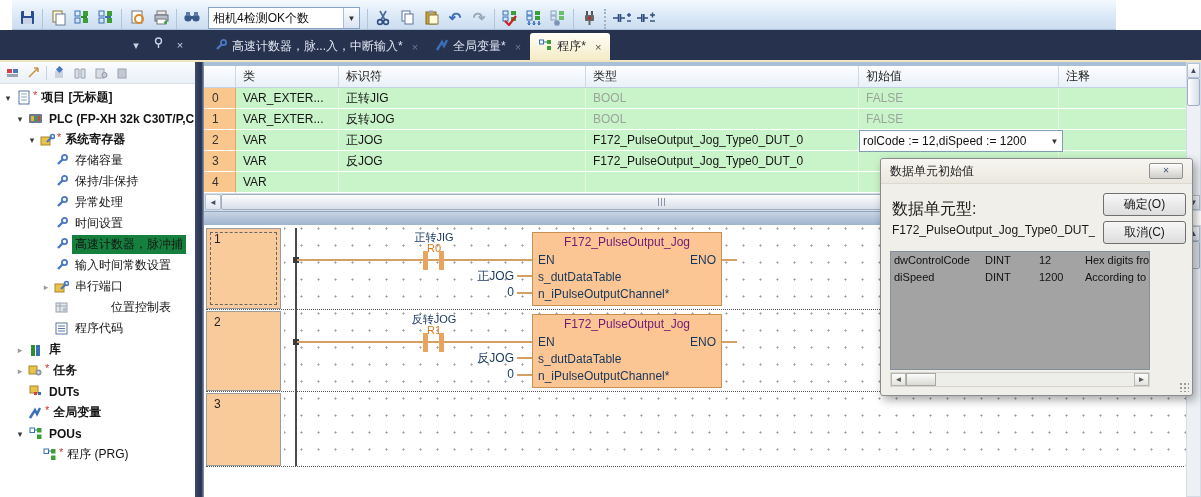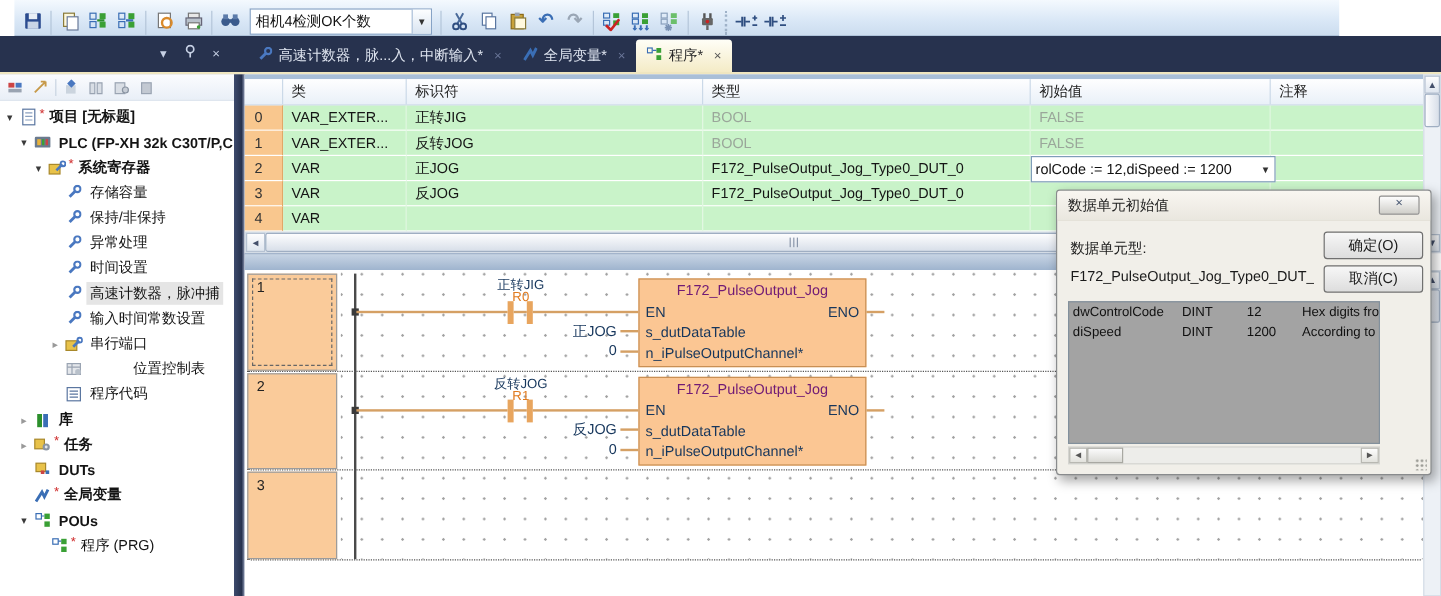--- a/index.html
+++ b/index.html
@@ -36,21 +36,21 @@
   .side-tools { height:22px; display:flex; align-items:center; gap:3px; padding-left:4px;
     background:linear-gradient(#FBFCFE,#E9EFF7); border-bottom:1px solid #D7E0EC; }
   .sico { width:18px; height:18px; display:flex; align-items:center; justify-content:center; }
   .tree { padding-top:3px; }
   .ti { display:flex; align-items:center; height:21px; font-size:12px; color:#141414; white-space:nowrap; }
   .ti .arr { width:12px; text-align:center; font-size:9px; color:#3A3A3A; flex:none; }
   .ti .ico { width:19px; height:16px; display:flex; align-items:center; justify-content:center; flex:none; }
   .ti .star { color:#D03030; font-size:11px; margin:-6px 1px 0 0; }
   .ti .lbl { padding:1px 3px; }
   .ti.bold .lbl { font-weight:bold; }
-  .ti.sel .lbl { background:#e5e5e5; }
+  .ti.sel .lbl { background:#15803d; }
 
   .splitter { position:absolute; left:195px; top:62px; width:9px; height:435px;
     background:linear-gradient(90deg,#3D4A6D,#27324E 70%,#5A6residual);
     background:linear-gradient(90deg,#3D4A6D,#27324E 70%,#8E99B5); }
 
   
   .editor { position:absolute; left:204px; top:62px; width:997px; height:435px; background:#fff; }
   .tbl-top { position:absolute; left:0; top:0; width:982px; height:4px; background:#A9BFD8; }
   .vhead { position:absolute; left:0; top:4px; width:982px; height:22px; display:flex;
     background:linear-gradient(#FEFEFF,#E9F0F8); border-bottom:1px solid #C3D3E4; }
@@ -103,21 +103,21 @@
   .fb .r.single { justify-content:flex-start; }
   .arg { position:absolute; width:95px; text-align:right; font-size:12px; color:#16365C; }
 
   
   .dialog { position:absolute; left:880px; top:158px; width:313px; height:238px; background:#F1EFE9;
     border:1px solid #898B8D; border-radius:3px; box-shadow:3px 4px 10px rgba(0,0,0,.35); z-index:10; }
   .dlg-title { height:25px; display:flex; align-items:center; padding:0 9px; font-size:12px; color:#1E1E1E;
     background:linear-gradient(#F8F6F1,#EAE7DF); border-bottom:1px solid #DCD9D0; border-radius:3px 3px 0 0;font-family:Liberation Mono, monospace; }
   .dlg-close { margin-left:auto; width:34px; height:16px; border:1px solid #8F8F8F; border-radius:2px;
     background:linear-gradient(#FDFDFD,#CFCEC9); font-size:10px; color:#4A5A74; text-align:center; line-height:14px; font-weight:bold; }
-  .dlg-label { position:absolute; left:11px; top:40px; font-size:12px; color:#1A1A1A; }
+  .dlg-label { position:absolute; left:11px; top:40px; font-size:16px; color:#1A1A1A; }
   .dlg-type { position:absolute; left:11px; top:64px; width:203px; font-size:12px; color:#1A1A1A; white-space:nowrap; overflow:hidden; }
   .dlg-btn { position:absolute; left:222px; width:83px; height:23px; background:linear-gradient(#F7F7F7,#DDDDDD);
     border:1px solid #707070; border-radius:3px; font-size:12px; color:#1A1A1A; text-align:center; line-height:21px; }
   .dlg-list { position:absolute; left:9px; top:92px; width:260px; height:119px; background:#a3a3a3; border:1px solid #82909C; overflow:hidden; }
   .plrow { display:flex; height:17px; font-size:11px; color:#111; line-height:17px; white-space:nowrap; }
   .plrow span { overflow:hidden; flex:none; }
   .pl-n{width:94px; padding-left:3px;} .pl-t{width:54px;} .pl-v{width:46px;} .pl-c{width:70px;}
   .dlg-hscroll { position:absolute; left:9px; top:213px; width:260px; height:15px; display:flex; background:#EDEDEA; border:1px solid #D4D4D0; }
   .dlg-hscroll .sb-btn { width:15px; border-color:#B8B8B2; background:linear-gradient(#FDFDFD,#E2E2DD); color:#555; }
   .dlg-hscroll .thumb { width:30px; height:100%; background:linear-gradient(#FBFBFB,#DADAD5); border:1px solid #A8A8A2; }

